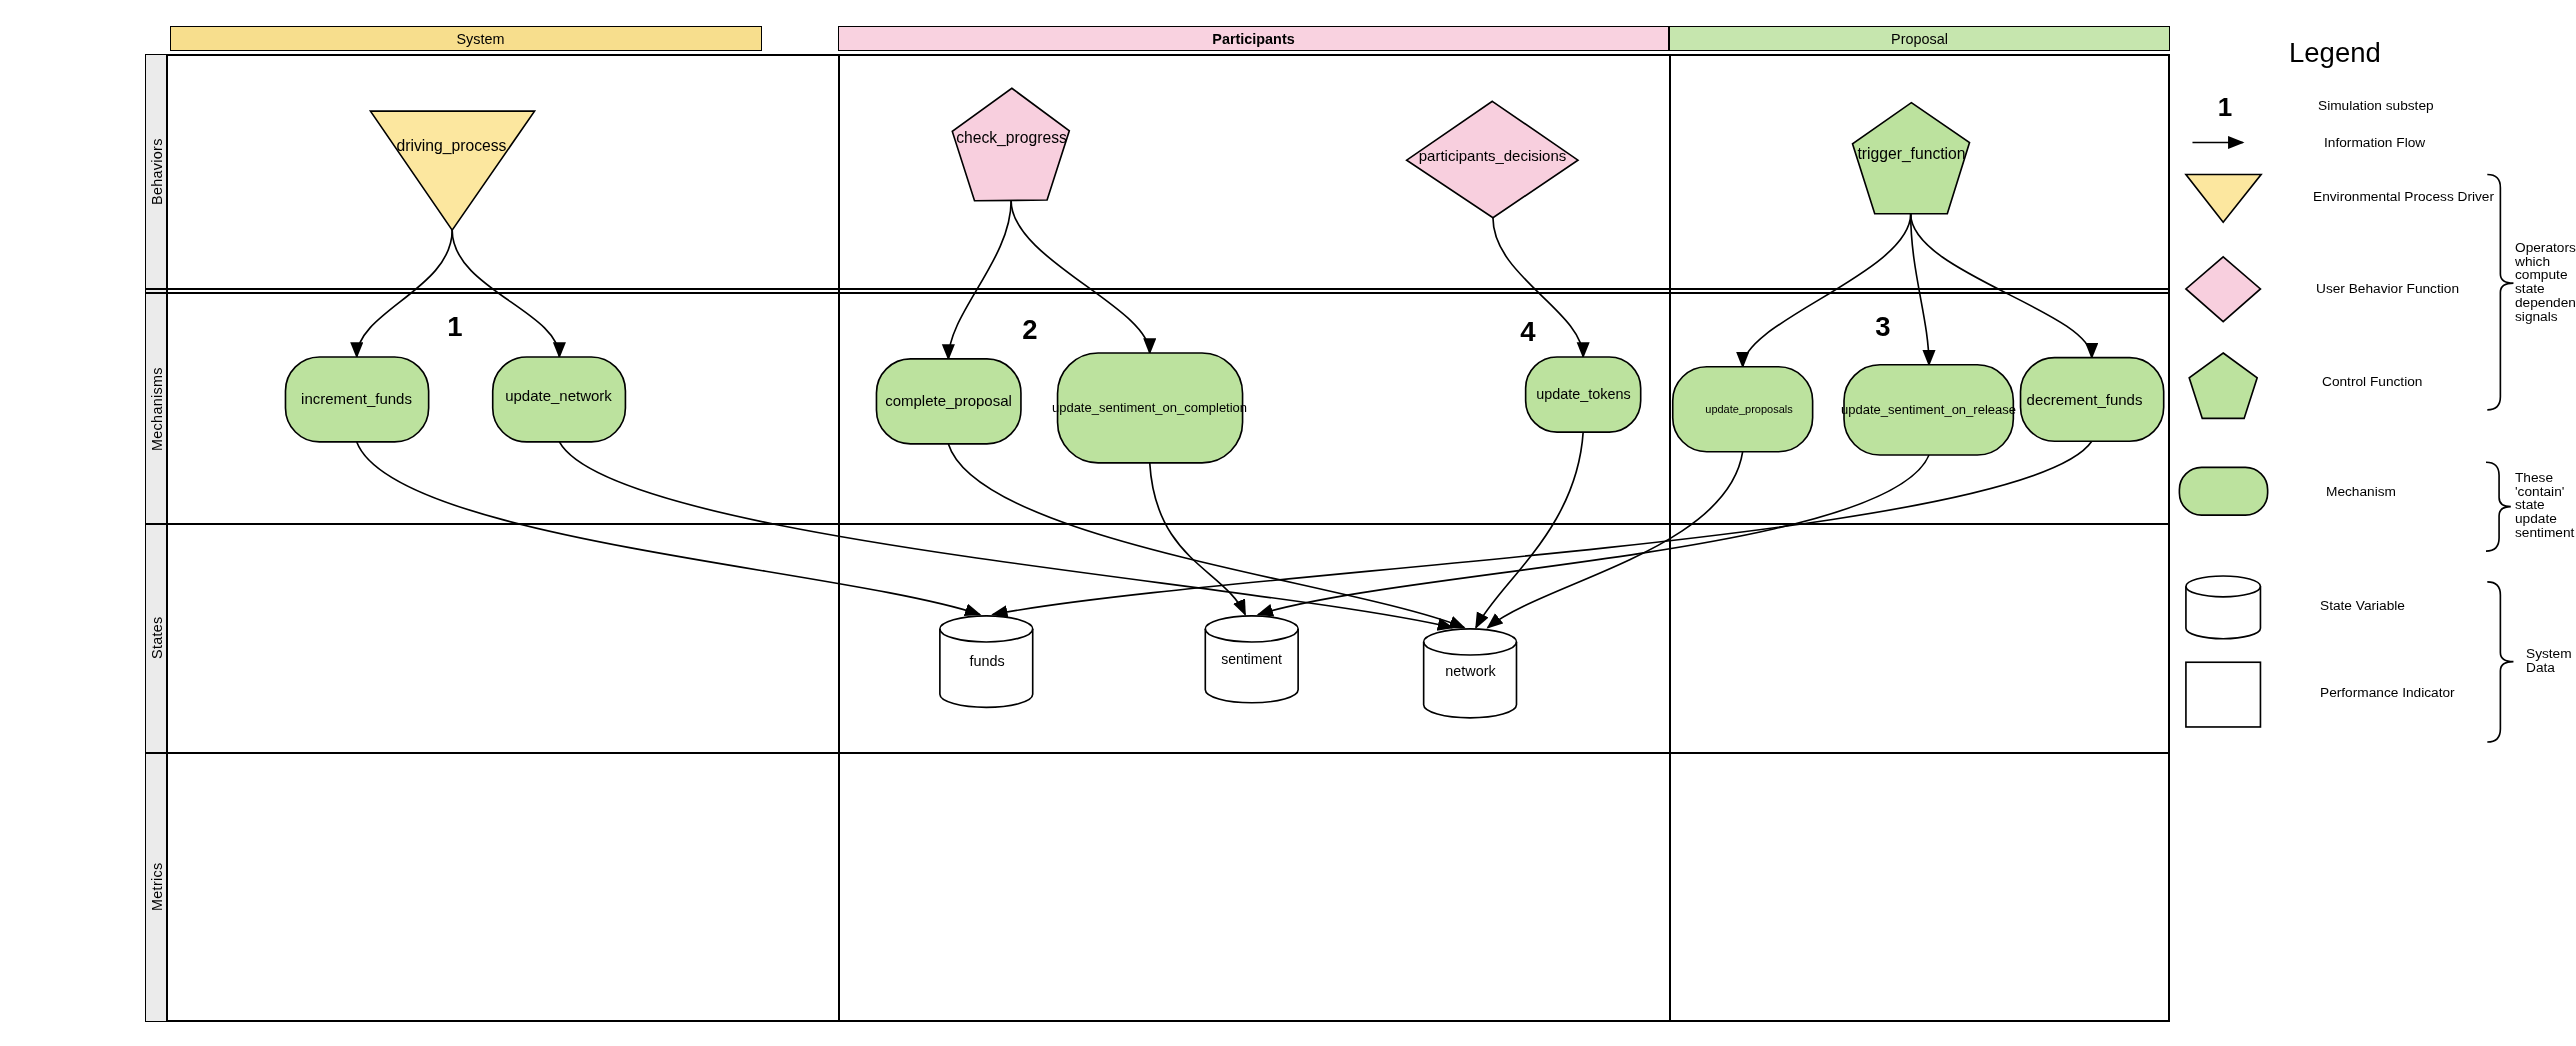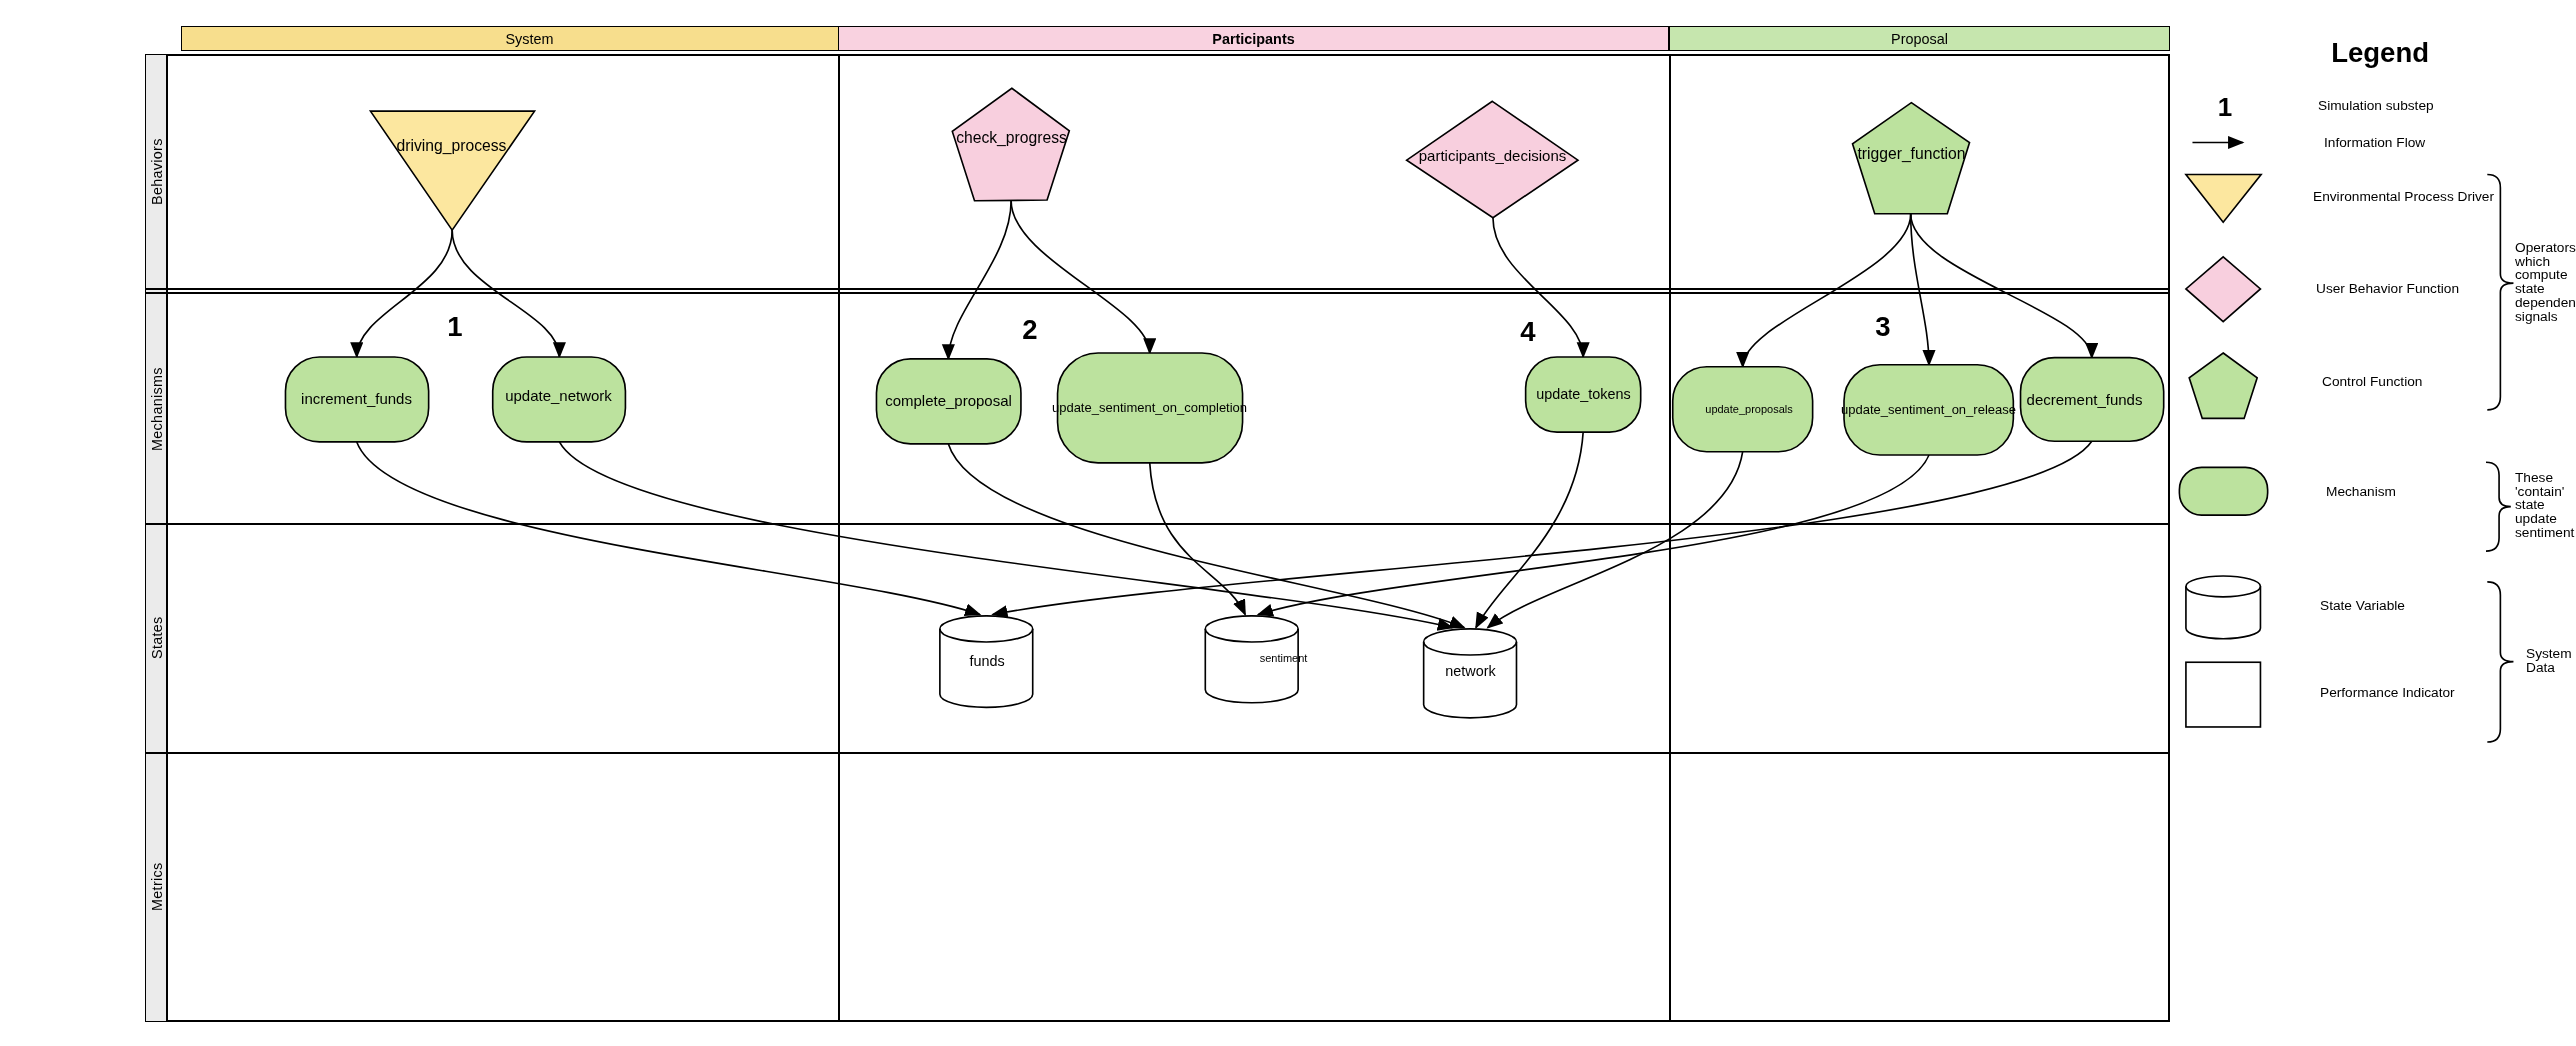--- a/index.html
+++ b/index.html
@@ -34,29 +34,29 @@
   .shape{stroke:#000;stroke-width:2.5px;}
   
   .nlabel{
     position:absolute;display:flex;align-items:center;justify-content:center;text-align:center;
     font-size:15.7px;line-height:1.1;pointer-events:none;
   }
   .substep{
     position:absolute;font-size:27.5px;font-weight:700;transform:translate(-50%,-50%);
   }
   
-  .legend-title{position:absolute;left:2289px;top:37px;width:140px;text-align:right;font-size:27.5px;font-weight:700;}
+  .legend-title{position:absolute;left:2289px;top:37px;width:140px;text-align:left;font-size:27.5px;font-weight:400;}
   .legend-label{position:absolute;left:2318px;font-size:13.7px;white-space:nowrap;}
   .legend-sym-num{position:absolute;font-size:26px;font-weight:700;transform:translate(-50%,-50%);}
   .annotation{position:absolute;font-size:13.7px;line-height:13.7px;}
 </style>
 </head>
 <body>
 
-<div class="col-header" style="left: 181px; width: 668px; background: rgb(247, 222, 141); padding-left: 29px;">
+<div class="col-header" style="left: 170px; width: 592px; background: rgb(247, 222, 141); padding-left: 29px;">
   <span>System</span>
 </div>
 <div class="col-header" style="left: 838px; width: 831px; background: rgb(249, 210, 224); font-weight: bold;">
   <span>Participants</span>
 </div>
 <div class="col-header" style="left: 1669px; width: 501px; background: rgb(198, 230, 174);">
   <span>Proposal</span>
 </div>
 
 <div class="row-strip"></div>
@@ -147,21 +147,21 @@
 <div class="nlabel" style="left:285px;top:357px;width:143px;height:85px;font-size:15px;">increment_funds</div>
 <div class="nlabel" style="left:492px;top:357px;width:133px;height:78px;font-size:15px;">update_network</div>
 <div class="nlabel" style="left:876px;top:359px;width:145px;height:85px;font-size:15px;">complete_proposal</div>
 <div class="nlabel" style="left:1057px;top:353px;width:185px;height:110px;font-size:13px;">update_sentiment_on_completion</div>
 <div class="nlabel" style="left:1526px;top:357px;width:115px;height:75px;font-size:14.4px;">update_tokens</div>
 <div class="nlabel" style="left:1673px;top:367px;width:152px;height:85px;font-size:11px;">update_proposals</div>
 <div class="nlabel" style="left:1844px;top:365px;width:169px;height:90px;font-size:13px;">update_sentiment_on_release</div>
 <div class="nlabel" style="left:2021px;top:358px;width:127px;height:84px;font-size:15px;">decrement_funds</div>
 
 <div class="nlabel" style="left:940px;top:654px;width:94px;font-size:14.4px;">funds</div>
-<div class="nlabel" style="left:1205px;top:652px;width:93px;font-size:11px;padding-left:32px;">sentiment</div>
+<div class="nlabel" style="left:1205px;top:652px;width:93px;font-size:14px;">sentiment</div>
 <div class="nlabel" style="left:1424px;top:664px;width:93px;font-size:14.4px;">network</div>
 
 <div class="substep" style="left:455px;top:327px;">1</div>
 <div class="substep" style="left:1030px;top:330px;">2</div>
 <div class="substep" style="left:1528px;top:332px;">4</div>
 <div class="substep" style="left:1883px;top:327px;">3</div>
 
 <div class="legend-title">Legend</div>
 
 <div class="legend-sym-num" style="left:2225px;top:107px;">1</div>

